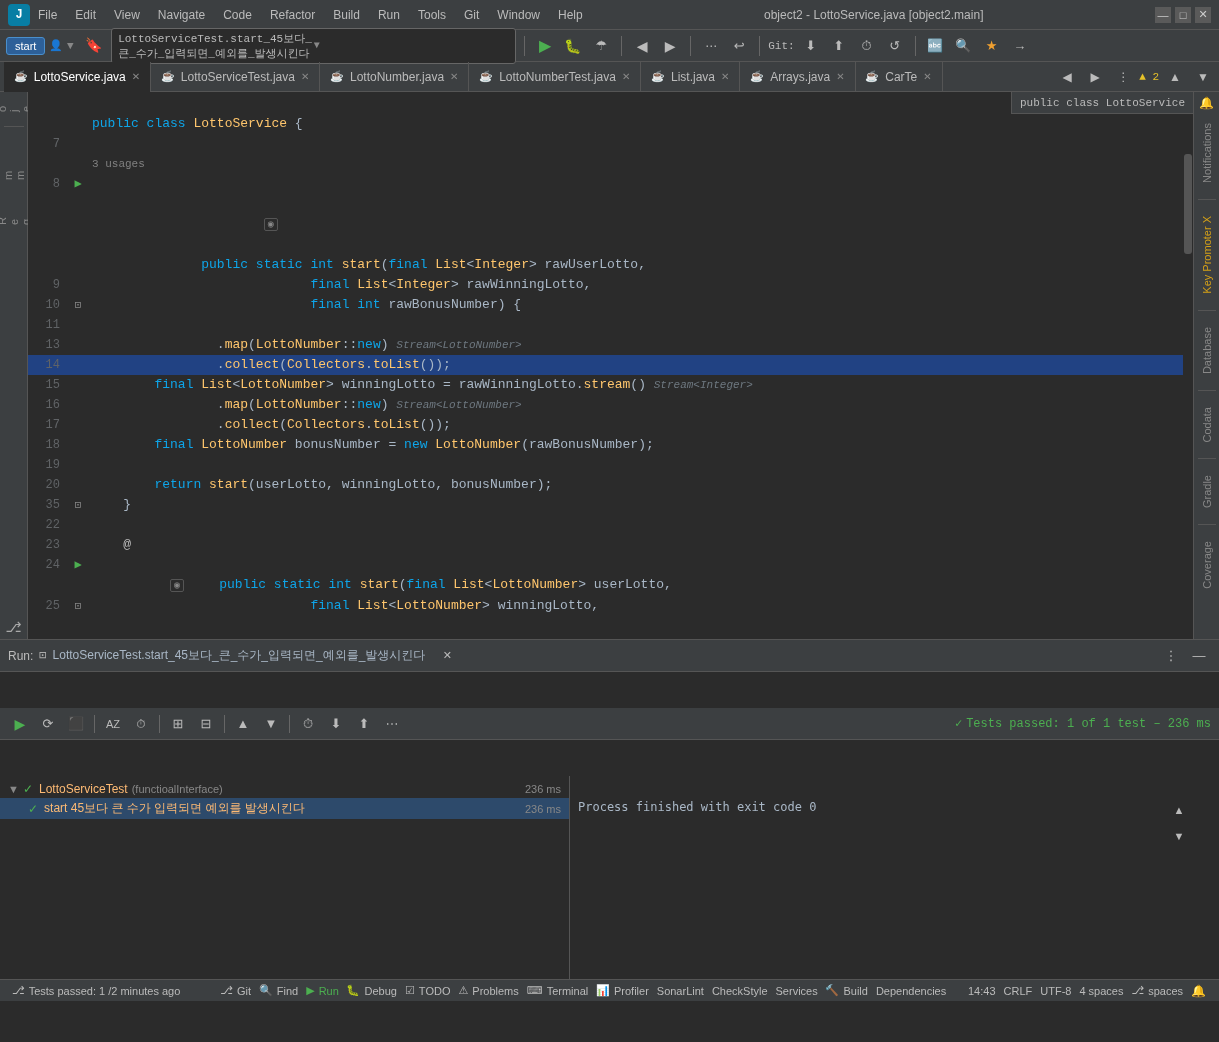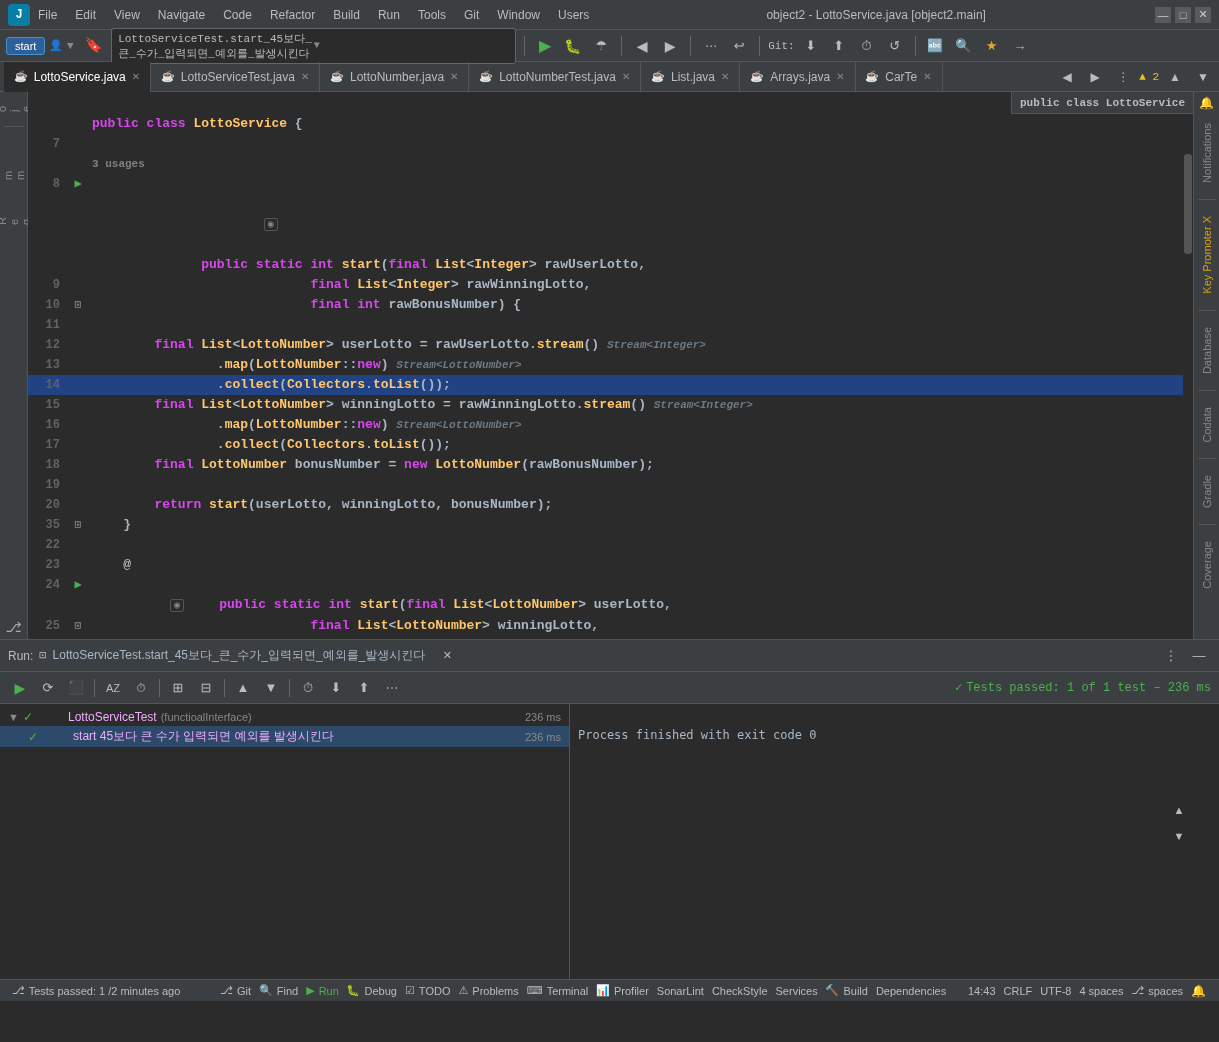--- a/index.html
+++ b/index.html
@@ -160,21 +160,20 @@
       cursor: pointer;
       border-radius: 3px;
     }
 
     
     .editor-container {
       flex: 1;
       background: #2b2b2b;
       overflow: hidden;
       position: relative;
-      font-weight: bold;
     }
 
     .editor-scroll {
       overflow-y: auto;
       height: 100%;
       padding-bottom: 20px;
     }
 
     .code-line {
       display: flex;
@@ -203,33 +202,34 @@
       color: #4CAF50;
       font-size: 12px;
     }
     .code-content {
       flex: 1;
       padding-left: 4px;
       white-space: pre;
     }
 
     
-    .kw { color: #d946ef; }
+    .kw { color: #0ea5e9; }
     .cls { color: #ffc66d; }
     .method { color: #ffc66d; }
     .comment { color: #808080; }
     .hint { color: #6e7880; font-size: 11px; font-style: italic; }
 
     
     .bottom-panel {
       height: 340px;
       border-top: 1px solid #555;
       background: #2b2b2b;
       display: flex;
       flex-direction: column;
+      gap: 36px;
     }
     .bottom-content {
       display: flex;
       flex: 1;
       overflow: hidden;
     }
     .bottom-left {
       width: 570px;
       border-right: 1px solid #555;
       overflow-y: auto;
@@ -245,21 +245,21 @@
     }
     .test-item {
       display: flex;
       align-items: center;
       padding: 2px 8px;
       cursor: pointer;
       font-size: 12px;
       font-family: Arial, sans-serif;
     }
     .test-icon-pass { color: #4CAF50; margin-right: 6px; }
-    .test-name { color: #f0abfc; margin-left: 29px; }
+    .test-name { color: #fdba74; }
     .test-time { color: #888; margin-left: auto; font-size: 11px; }
     .status-pass { color: #4CAF50; }
 
     
     .bottom-toolbar {
       display: flex;
       align-items: center;
       padding: 0 8px;
       height: 32px;
       background: #3c3f41;
@@ -338,21 +338,21 @@
     <span class="menu-item">Edit</span>
     <span class="menu-item">View</span>
     <span class="menu-item">Navigate</span>
     <span class="menu-item">Code</span>
     <span class="menu-item">Refactor</span>
     <span class="menu-item">Build</span>
     <span class="menu-item">Run</span>
     <span class="menu-item">Tools</span>
     <span class="menu-item">Git</span>
     <span class="menu-item">Window</span>
-    <span class="menu-item">Users</span>
+    <span class="menu-item">Help</span>
   </div>
   <div class="title-center">object2 - LottoService.java [object2.main]</div>
   <div class="window-controls">
     <button class="win-btn">—</button>
     <button class="win-btn">□</button>
     <button class="win-btn">✕</button>
   </div>
 </div>
 
 <div class="toolbar">
@@ -499,25 +499,20 @@
         </span>
         <span class="code-content">                            <span class="kw">final </span><span class="kw">int </span>rawBonusNumber) {</span>
       </div>
 
       <div class="code-line">
         <span class="line-num">11</span>
         <span class="line-gutter"></span>
         <span class="code-content"></span>
       </div>
 
-      <div class="code-line">
-        <span class="line-num">12</span>
-        <span class="line-gutter"></span>
-        <span class="code-content">        <span class="kw">final </span><span class="cls">List</span>&lt;<span class="cls">LottoNumber</span>&gt; userLotto = rawUserLotto.<span class="method">stream</span>() <span class="hint">Stream&lt;Integer&gt;</span></span>
-      </div>
 
       <div class="code-line">
         <span class="line-num">13</span>
         <span class="line-gutter"></span>
         <span class="code-content">                .<span class="method">map</span>(<span class="cls">LottoNumber</span>::<span class="kw">new</span>) <span class="hint">Stream&lt;LottoNumber&gt;</span></span>
       </div>
 
       <div class="code-line highlighted">
         <span class="line-num">14</span>
         <span class="line-gutter"></span>

